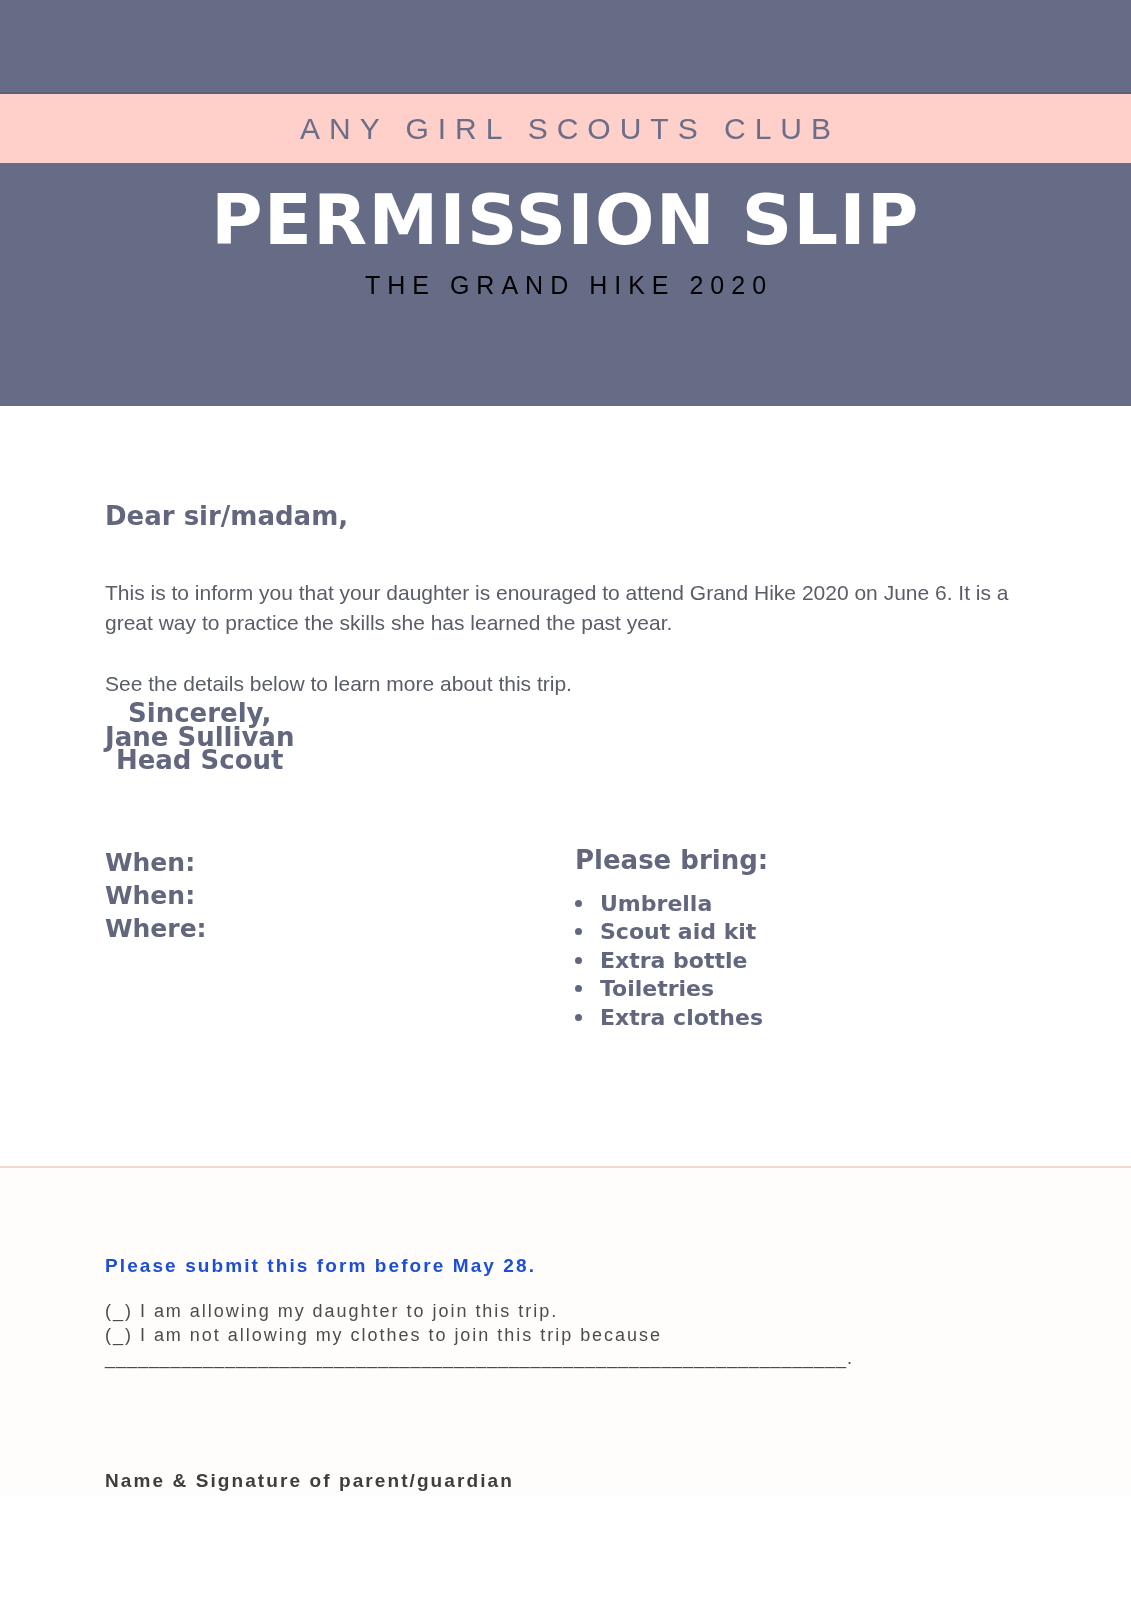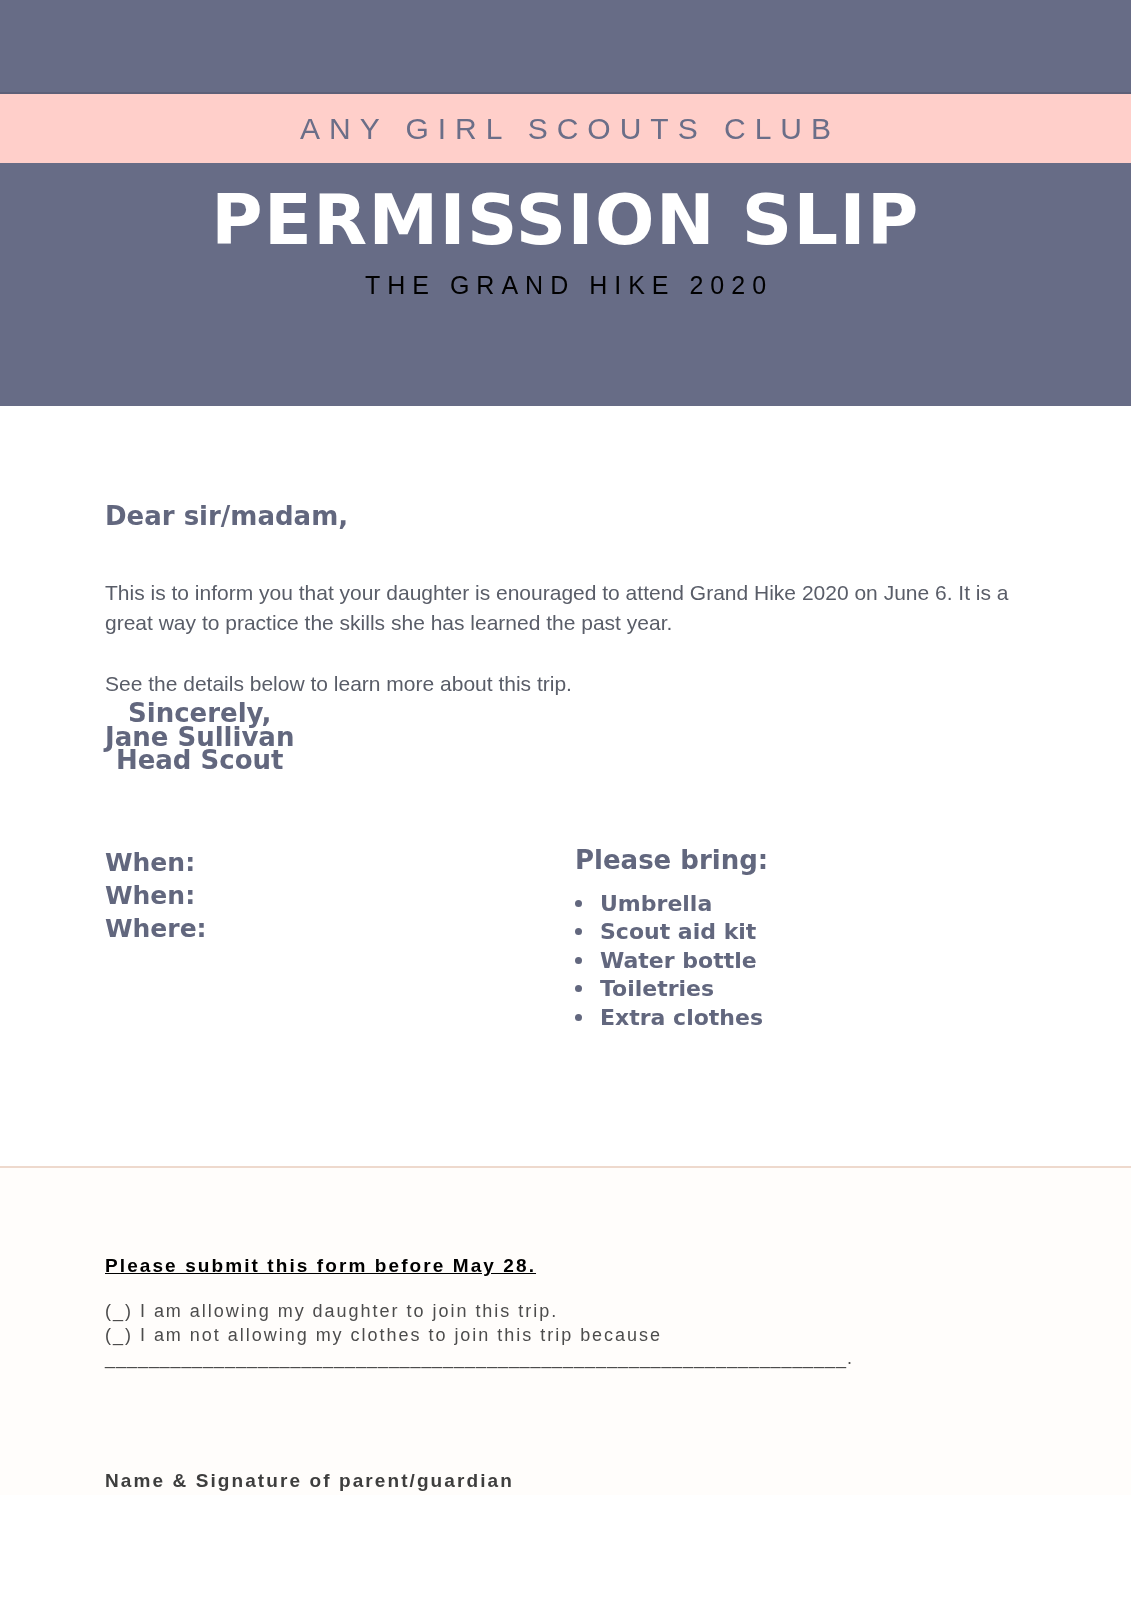--- a/index.html
+++ b/index.html
@@ -100,23 +100,22 @@
   .divider {
     position: absolute; left: 0; top: 1166px; width: 100%; height: 2px;
     background: #eed9cd;
   }
   .form-section {
     position: absolute; left: 0; top: 1168px; width: 100%; height: 432px;
     background: #fffdfb;
   }
   .deadline-note {
     position: absolute; left: 105px; top: 1255px;
-    color: #000000; font-weight: bold; font-size: 19px;
+    color: #1d4ed8; font-weight: bold; font-size: 19px;
     letter-spacing: 0.11em;
-    text-decoration: underline;
   }
   .form-options {
     position: absolute; left: 105px; top: 1300px;
     color: #4c4c4c; font-size: 18px; line-height: 23.5px;
     letter-spacing: 0.11em;
   }
   .blank-line {
     position: absolute; left: 105px; top: 1348px;
     color: #4c4c4c; font-size: 18px; letter-spacing: 0.05em;
     white-space: nowrap;
@@ -166,21 +165,21 @@
       <div class="bring-item">
         <span class="bullet-dot"></span>
         <span class="bring-item-label display-font">Umbrella</span>
       </div>
       <div class="bring-item">
         <span class="bullet-dot"></span>
         <span class="bring-item-label display-font">Scout aid kit</span>
       </div>
       <div class="bring-item">
         <span class="bullet-dot"></span>
-        <span class="bring-item-label display-font">Water bottle</span>
+        <span class="bring-item-label display-font">Extra bottle</span>
       </div>
       <div class="bring-item">
         <span class="bullet-dot"></span>
         <span class="bring-item-label display-font">Toiletries</span>
       </div>
       <div class="bring-item">
         <span class="bullet-dot"></span>
         <span class="bring-item-label display-font">Extra clothes</span>
       </div>
     </div>

